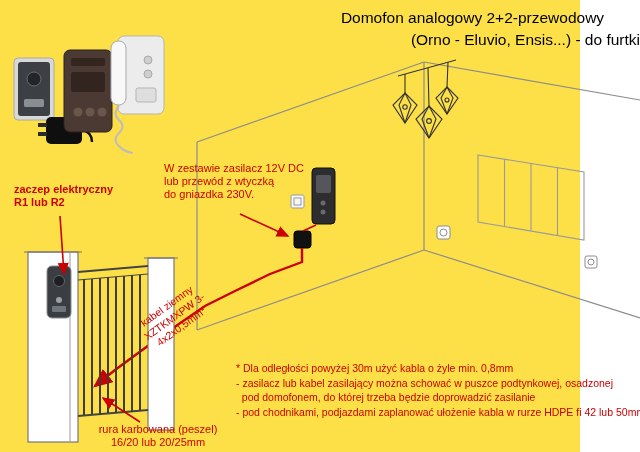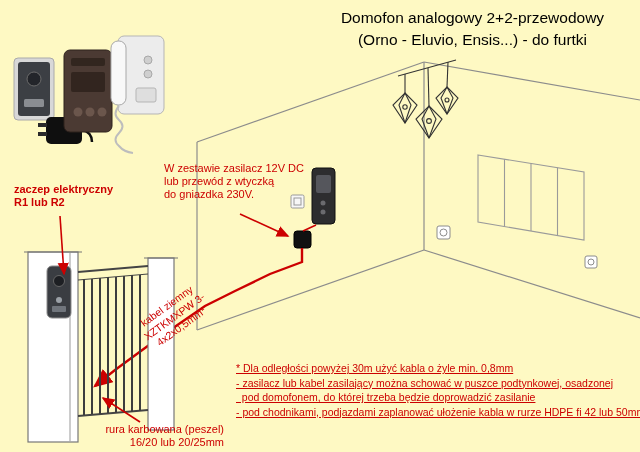--- a/index.html
+++ b/index.html
@@ -1,24 +1,24 @@
 <!DOCTYPE html>
 <html><head>
 <meta charset="utf-8">
 <style>
   * { margin:0; padding:0; box-sizing:border-box; }
   html,body { width:640px; height:452px; background:#fff;
     font-family:"Liberation Sans", sans-serif; overflow:hidden; }
-  .canvas { position:relative; width:640px; height:452px; background:#fef9c3; }
+  .canvas { position:relative; width:580px; height:452px; background:#fde047; }
   .abs { position:absolute; }
   .red { color:#cc0000; }
   .ml { white-space:pre-line; }
   .title-line { font-size:15.5px; color:#000; text-align:center; line-height:22px; }
   .note { font-size:11px; line-height:13px; }
-  .fn-line { font-size:10.5px; line-height:14.5px; white-space:pre; color:#cc0000;text-decoration:underline; }
+  .fn-line { font-size:10.5px; line-height:14.5px; white-space:pre; color:#cc0000; }
   svg { position:absolute; left:0; top:0; }
 </style>
 </head>
 <body>
 
 <div class="canvas">
 
   <svg width="640" height="452" viewBox="0 0 640 452">
     <defs>
       <marker id="arrow-red" markerWidth="9" markerHeight="8" refX="7" refY="3.5" orient="auto">
@@ -149,34 +149,34 @@
       <rect x="118" y="36" width="46" height="78" rx="6" fill="#ececec" stroke="#b5b5b5"></rect>
       <rect x="111" y="41" width="15" height="64" rx="7" fill="#f8f8f8" stroke="#a8a8a8"></rect>
       <circle cx="148" cy="60" r="4" fill="#cfcfcf" stroke="#a8a8a8"></circle>
       <circle cx="148" cy="74" r="4" fill="#cfcfcf" stroke="#a8a8a8"></circle>
       <rect x="136" y="88" width="20" height="14" rx="2" fill="#dedede" stroke="#b5b5b5"></rect>
       <path d="M119,106 q-7,8 0,14 q7,6 0,13 q-7,7 0,13 q5,6 14,7" stroke="#bdbdbd" stroke-width="2" fill="none"></path>
     </g>
   </svg>
 
   <div class="abs title-line" style="left:305px; top:7px; width:335px;">Domofon analogowy 2+2-przewodowy</div>
-  <div class="abs title-line" style="left:305px; top:29px; width:335px;">(Orno - Eluvio, Ensis...) - do furtki</div>
+  <div class="abs title-line" style="left:305px; top:29px; width:335px;text-align:right;">(Orno - Eluvio, Ensis...) - do furtki</div>
 
   <div class="abs red note ml" style="left:14px; top:183px; width:102px; text-align:left;font-weight:bold;">zaczep elektryczny
 R1 lub R2</div>
 
   <div class="abs red note ml" style="left:164px; top:162px; width:140px; text-align:left;">W zestawie zasilacz 12V DC
 lub przewód z wtyczką
 do gniazdka 230V.</div>
 
   <div class="abs red ml" style="left:112px; top:338px; width:126px; text-align:center;
        font-size:10.5px; line-height:12.5px; transform:rotate(-36deg); transform-origin:0 0;">kabel ziemny
 XZTKMXPW 3-4x2x0,5mm*</div>
 
-  <div class="abs red note ml" style="left:92px; top:423px; width:132px; text-align:right;">rura karbowana (peszel)
+  <div class="abs red note ml" style="left:92px; top:423px; width:132px; text-align:center;">rura karbowana (peszel)
 16/20 lub 20/25mm</div>
 
   <div class="abs" style="left:236px; top:361px; width:404px;">
     <div class="fn-line">* Dla odległości powyżej 30m użyć kabla o żyle min. 0,8mm</div>
     <div class="fn-line">- zasilacz lub kabel zasilający można schować w puszce podtynkowej, osadzonej</div>
     <div class="fn-line">  pod domofonem, do której trzeba będzie doprowadzić zasilanie</div>
     <div class="fn-line">- pod chodnikami, podjazdami zaplanować ułożenie kabla w rurze HDPE fi 42 lub 50mm</div>
   </div>
 
 </div>

